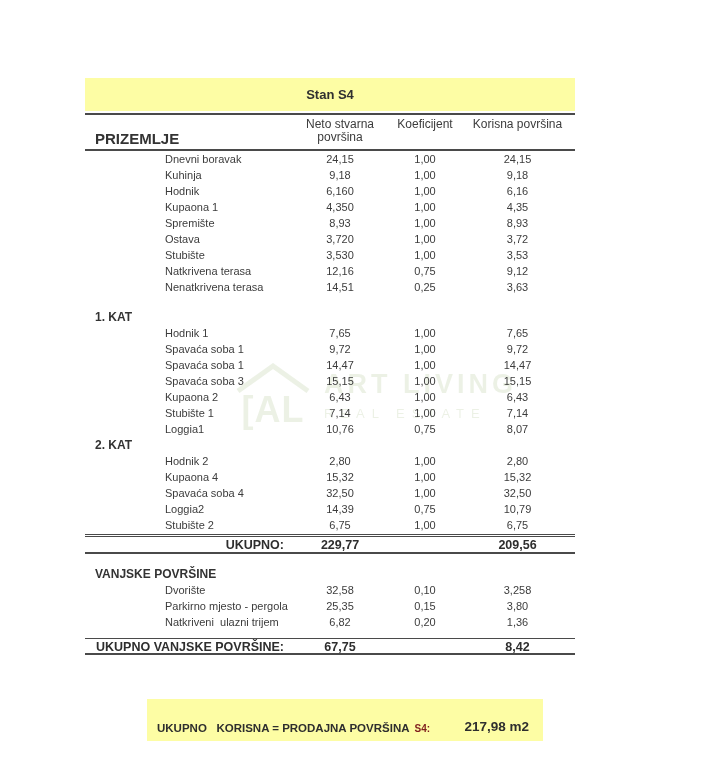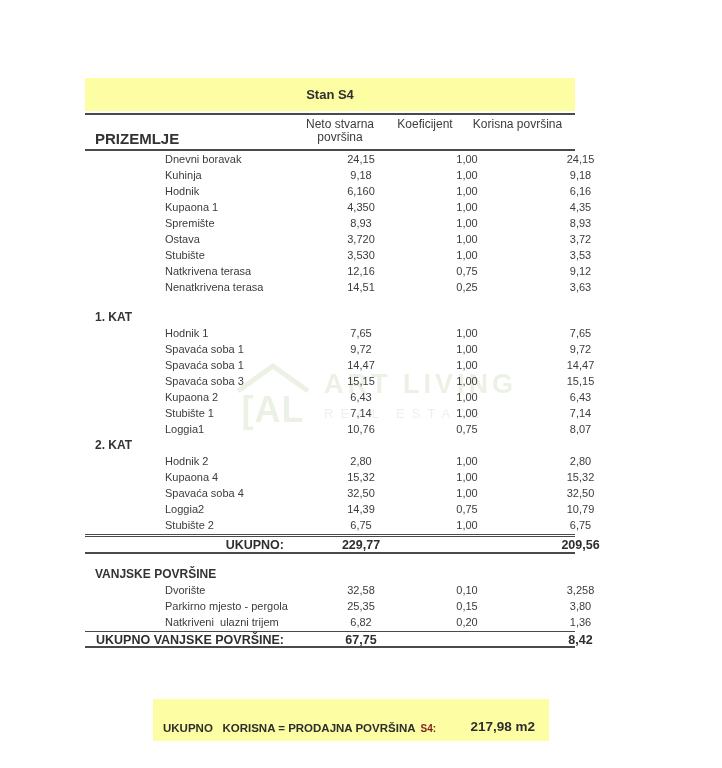--- a/index.html
+++ b/index.html
@@ -43,42 +43,42 @@
     position:relative; height:36px; border-bottom:2px solid #4a4a4a;
     padding-top:3px;
   }
   .col-header .c { font-size:12px; line-height:13px; text-align:center; color:#3c3c3c; }
   .col-header .c.neto { padding:0 8px; }
   .sec-label-header {
     position:absolute; left:10px; bottom:2px;
     font-size:15px; font-weight:bold; color:#333;
   }
 
-  .trow { height:16px; align-items:center;gap:21px; }
+  .trow { height:16px; align-items:center; }
   .trow .c { font-size:11px; line-height:16px; }
   .c.name { padding-left:80px; white-space:pre; overflow:hidden; }
   .c.neto, .c.koef, .c.korisna { text-align:center; }
 
   .section-label {
     height:16px; font-size:12px; font-weight:bold; color:#333;
     padding-left:10px; line-height:16px;
   }
   .spacer { height:14px; }
 
   .total-divider { height:3px; border-top:1px solid #4a4a4a; border-bottom:1px solid #4a4a4a; margin-top:1px; }
   .trow.total { height:17px; border-bottom:2px solid #4a4a4a; }
   .trow.total .c { font-size:12.5px; font-weight:bold; line-height:16px; color:#2e2e2e; }
   .trow.total .c.name { text-align:right; padding:0 6px 0 0; }
 
   .outdoor-label { margin-top:12px; }
-  .trow.total.outdoor { border-top:1px solid #4a4a4a; margin-top:1px; }
+  .trow.total.outdoor { border-top:1px solid #4a4a4a; margin-top:8px; }
 
   
   .footer-band {
-    position:absolute; left:153px; top:699px; width:396px; height:42px;
+    position:absolute; left:147px; top:699px; width:396px; height:42px;
     background:#fdfda4; z-index:1;
     display:flex; align-items:flex-end;
     padding:0 14px 7px 10px;
   }
   .footer-band .f-label { font-size:11.5px; font-weight:bold; color:#2e2e2e; white-space:pre; }
   .footer-band .f-unit { font-size:10px; font-weight:bold; color:#7f1d1d; margin-left:5px; }
   .footer-band .f-value { font-size:13.5px; font-weight:bold; color:#2e2e2e; margin-left:auto; }
 </style>
 </head>
 <body>

